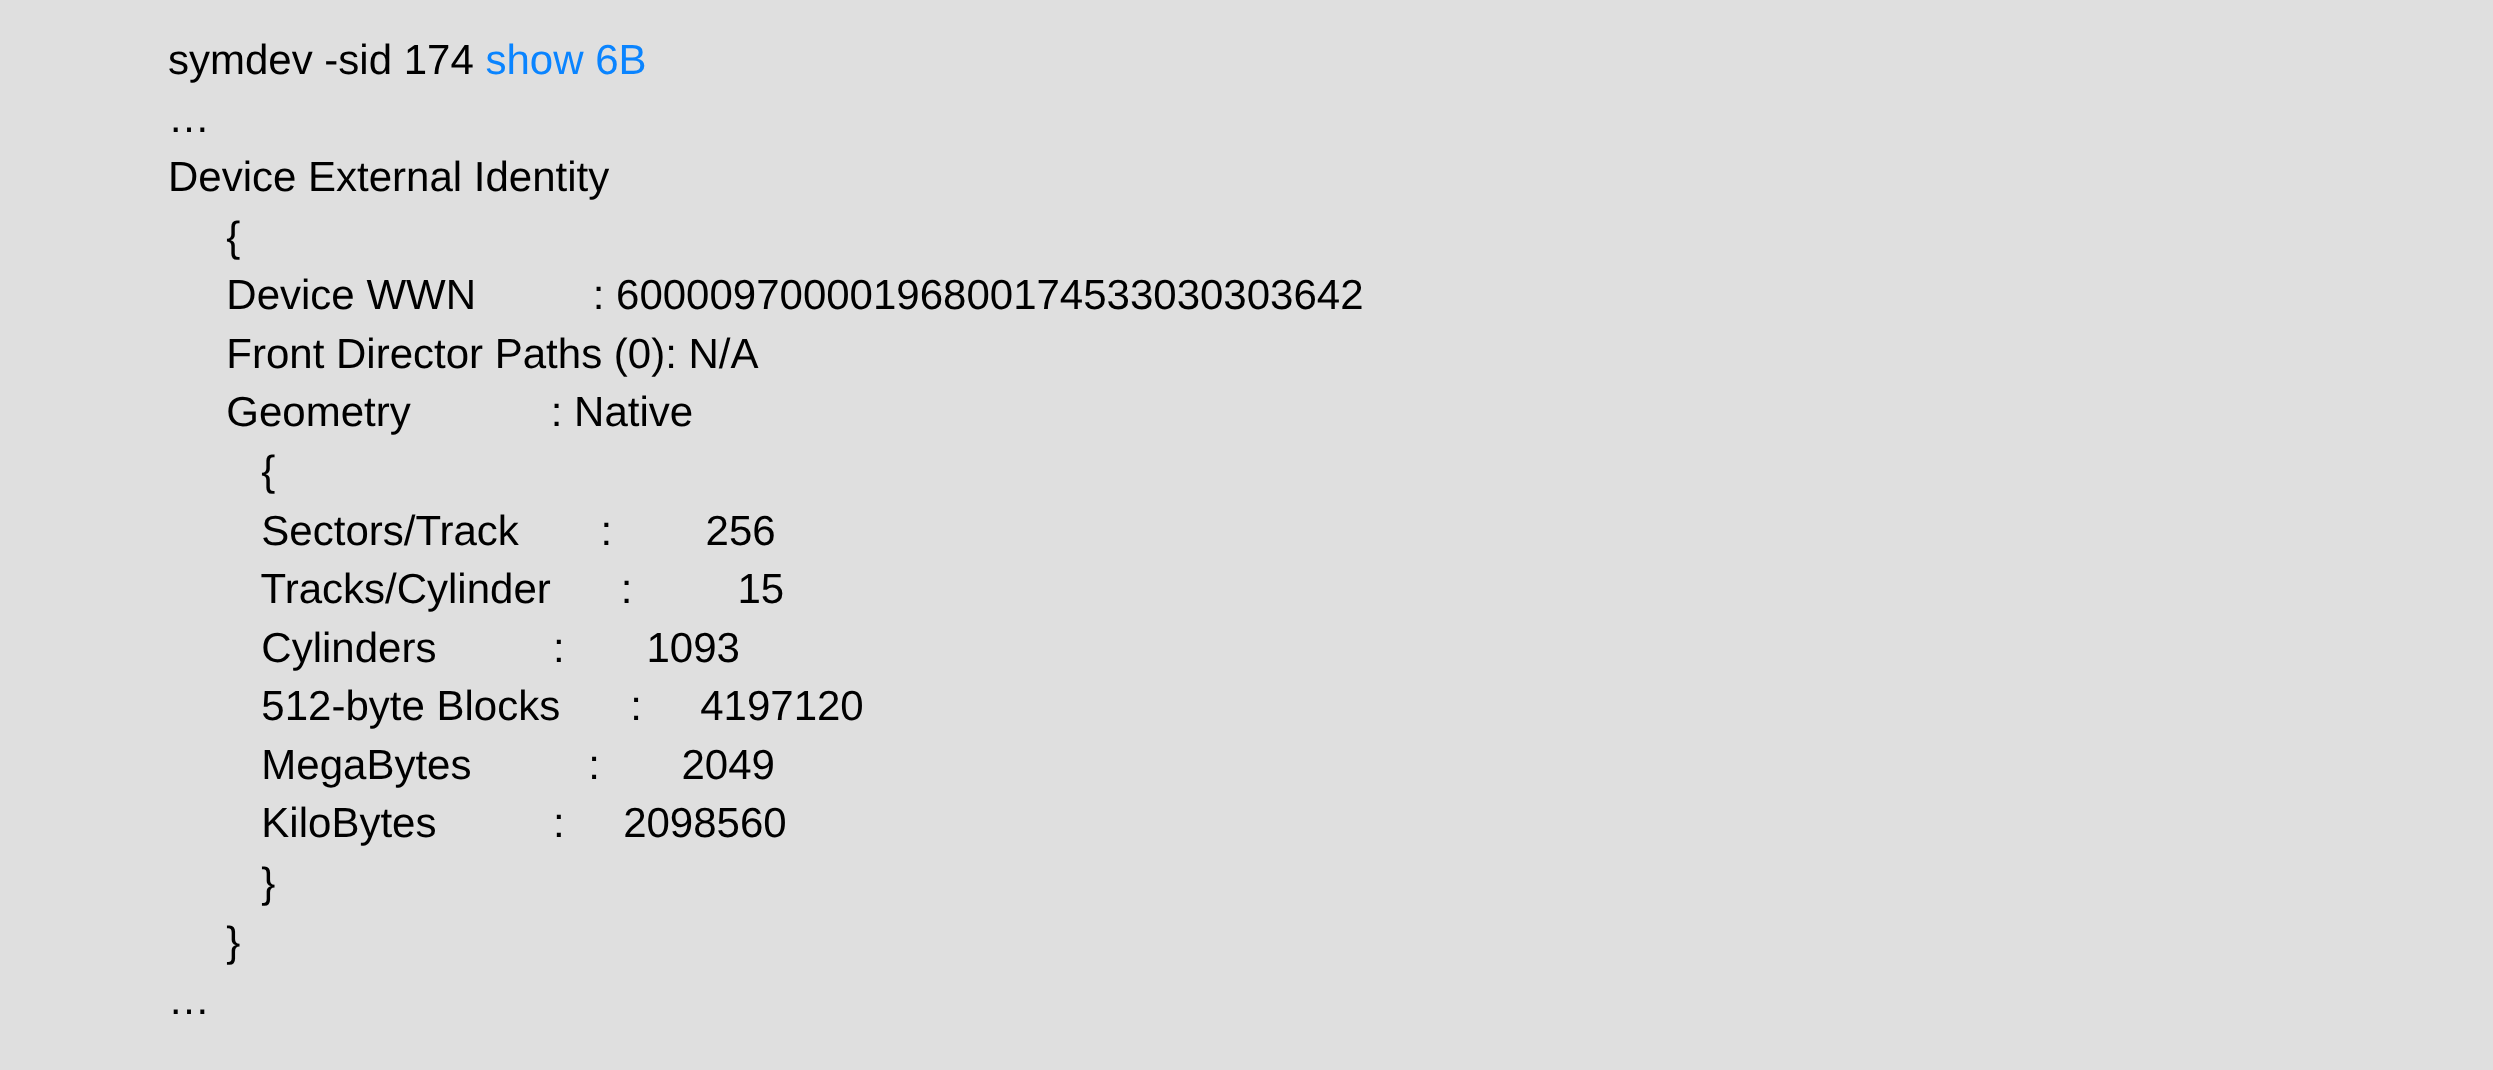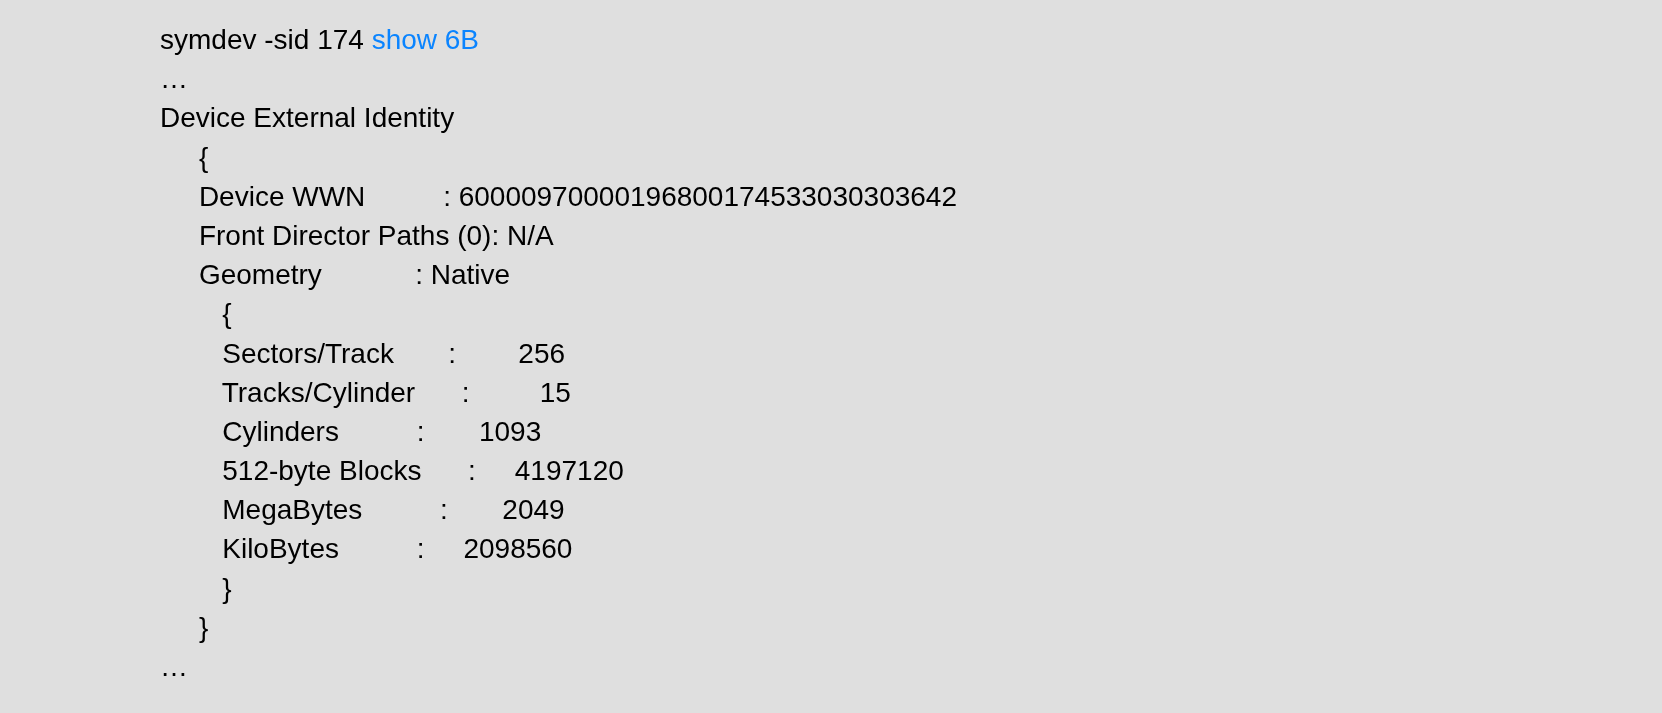--- a/index.html
+++ b/index.html
@@ -9,21 +9,20 @@
     height:713px;
     background:#dfdfdf;
     font-family:Arial,Helvetica,sans-serif;
     font-size:28px;
     line-height:1.4;
     color:#000;
   }
   .wrap{
     padding:20px 0 0 112px;
     white-space:pre;
-    margin-left:48px;
   }
   .cmd-prefix{color:#000;}
   .cmd-hl{color:#0a84ff;}
 </style>
 </head>
 <body>
 
 <div class="wrap"><span><span class="cmd-prefix">symdev -sid 174 </span><span class="cmd-hl">show 6B</span></span>
 <span>…</span>
 <span>Device External Identity</span>

